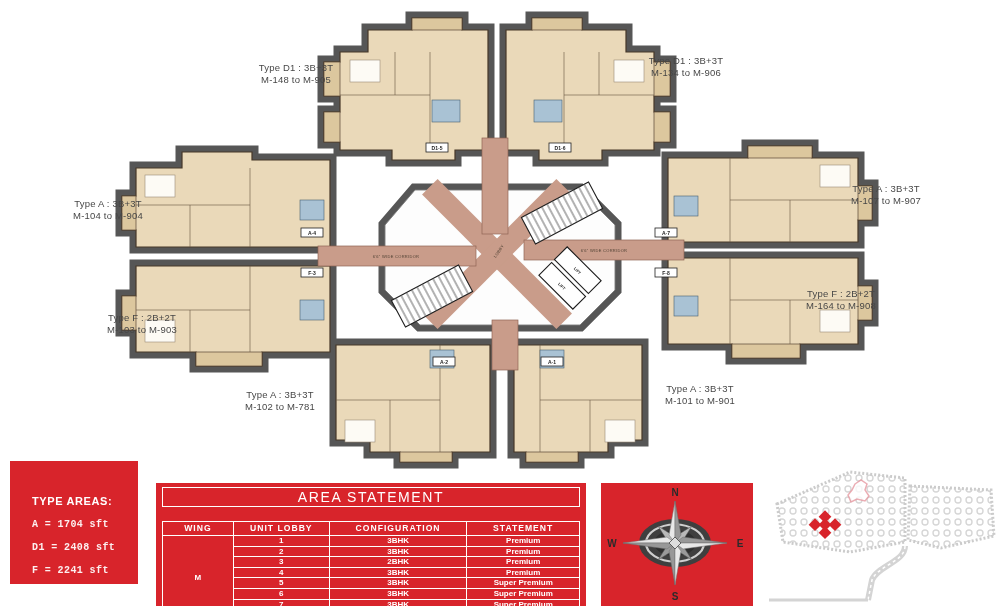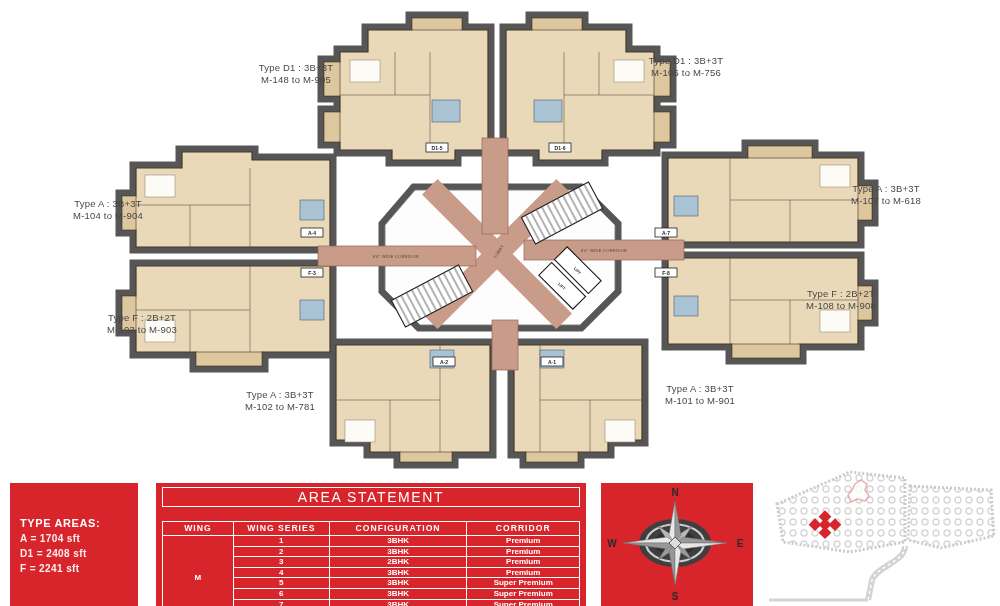--- a/index.html
+++ b/index.html
@@ -23,23 +23,23 @@
   .tagtxt { font:bold 5px "Liberation Sans", sans-serif; fill:#1c1c1c; text-anchor:middle; }
   .corrtxt { font:4px "Liberation Sans", sans-serif; fill:#4f4033; text-anchor:middle; letter-spacing:.3px; }
   .lifttxt { font:bold 4px "Liberation Sans", sans-serif; fill:#333; text-anchor:middle; }
 
   
   .ulabel { position:absolute; transform:translateX(-50%); text-align:center;
             font-size:9.5px; line-height:12px; color:#474747; letter-spacing:.2px; white-space:nowrap; }
 
   
   .redbox { position:absolute; background:#d8242b; }
-  .type-box { left:10px; top:483px; width:128px; height:123px; padding:34px 8px 0 10px; }
+  .type-box { left:10px; top:461px; width:128px; height:123px; padding:34px 8px 0 22px; }
   .type-title { color:#fff; font-weight:bold; font-size:11px; letter-spacing:.6px; }
-  .type-line  { color:rgba(255,255,255,.93); font-size:10px; font-weight:600; margin-top:4px; letter-spacing:.4px; }
+  .type-line  { color:rgba(255,255,255,.93); font-size:10px; font-weight:600; margin-top:12px; letter-spacing:.4px;font-family:Liberation Mono, monospace; }
 
   .table-box { left:156px; top:483px; width:430px; height:123px; padding:4px 6px; }
   .astm-title { height:20px; border:1.5px solid #fff; color:#fff; font-weight:normal; font-size:14px;
                 letter-spacing:1.6px; display:flex; align-items:center; justify-content:center; }
   table.astm { width:100%; border-collapse:collapse; margin-top:14px; table-layout:fixed; }
   .astm th, .astm td { border:1.5px solid #fff; color:#fff; font-weight:bold; text-align:center;
                        padding:0; font-size:8px; line-height:9.6px; height:9.6px; }
   .astm th { font-size:8.6px; letter-spacing:1px; height:13px; line-height:13px; }
 
   .compass-box { left:601px; top:483px; width:152px; height:123px; display:flex; align-items:center; justify-content:center; }
@@ -205,37 +205,37 @@
         <text class="tagtxt" x="552" y="364">A-1</text>
       </g>
   </svg>
 
   <div class="ulabel" style="left:296px; top:62px;">
     <span style="display:block;">Type D1 : 3B+3T</span>
     <span style="display:block;">M-148 to M-905</span>
   </div>
   <div class="ulabel" style="left:686px; top:55px;">
     <span style="display:block;">Type D1 : 3B+3T</span>
-    <span style="display:block;">M-106 to M-756</span>
+    <span style="display:block;">M-134 to M-906</span>
   </div>
   <div class="ulabel" style="left:108px; top:198px;">
     <span style="display:block;">Type A : 3B+3T</span>
     <span style="display:block;">M-104 to M-904</span>
   </div>
   <div class="ulabel" style="left:886px; top:183px;">
     <span style="display:block;">Type A : 3B+3T</span>
-    <span style="display:block;">M-107 to M-618</span>
+    <span style="display:block;">M-107 to M-907</span>
   </div>
   <div class="ulabel" style="left:142px; top:312px;">
     <span style="display:block;">Type F : 2B+2T</span>
     <span style="display:block;">M-103 to M-903</span>
   </div>
   <div class="ulabel" style="left:841px; top:288px;">
     <span style="display:block;">Type F : 2B+2T</span>
-    <span style="display:block;">M-108 to M-908</span>
+    <span style="display:block;">M-164 to M-908</span>
   </div>
   <div class="ulabel" style="left:280px; top:389px;">
     <span style="display:block;">Type A : 3B+3T</span>
     <span style="display:block;">M-102 to M-781</span>
   </div>
   <div class="ulabel" style="left:700px; top:383px;">
     <span style="display:block;">Type A : 3B+3T</span>
     <span style="display:block;">M-101 to M-901</span>
   </div>
 
@@ -251,23 +251,23 @@
     <table class="astm">
       <colgroup>
           <col style="width:17%">
           <col style="width:23%">
           <col style="width:33%">
           <col style="width:27%">
         </colgroup>
       <tbody>
           <tr>
         <th>WING</th>
-        <th>WING SERIES</th>
+        <th>UNIT LOBBY</th>
         <th>CONFIGURATION</th>
-        <th>CORRIDOR</th>
+        <th>STATEMENT</th>
       </tr>
       <tr>
         <td rowspan="8">M</td>
         <td>1</td>
         <td>3BHK</td>
         <td>Premium</td>
       </tr>
       <tr>
         <td>2</td>
         <td>3BHK</td>

